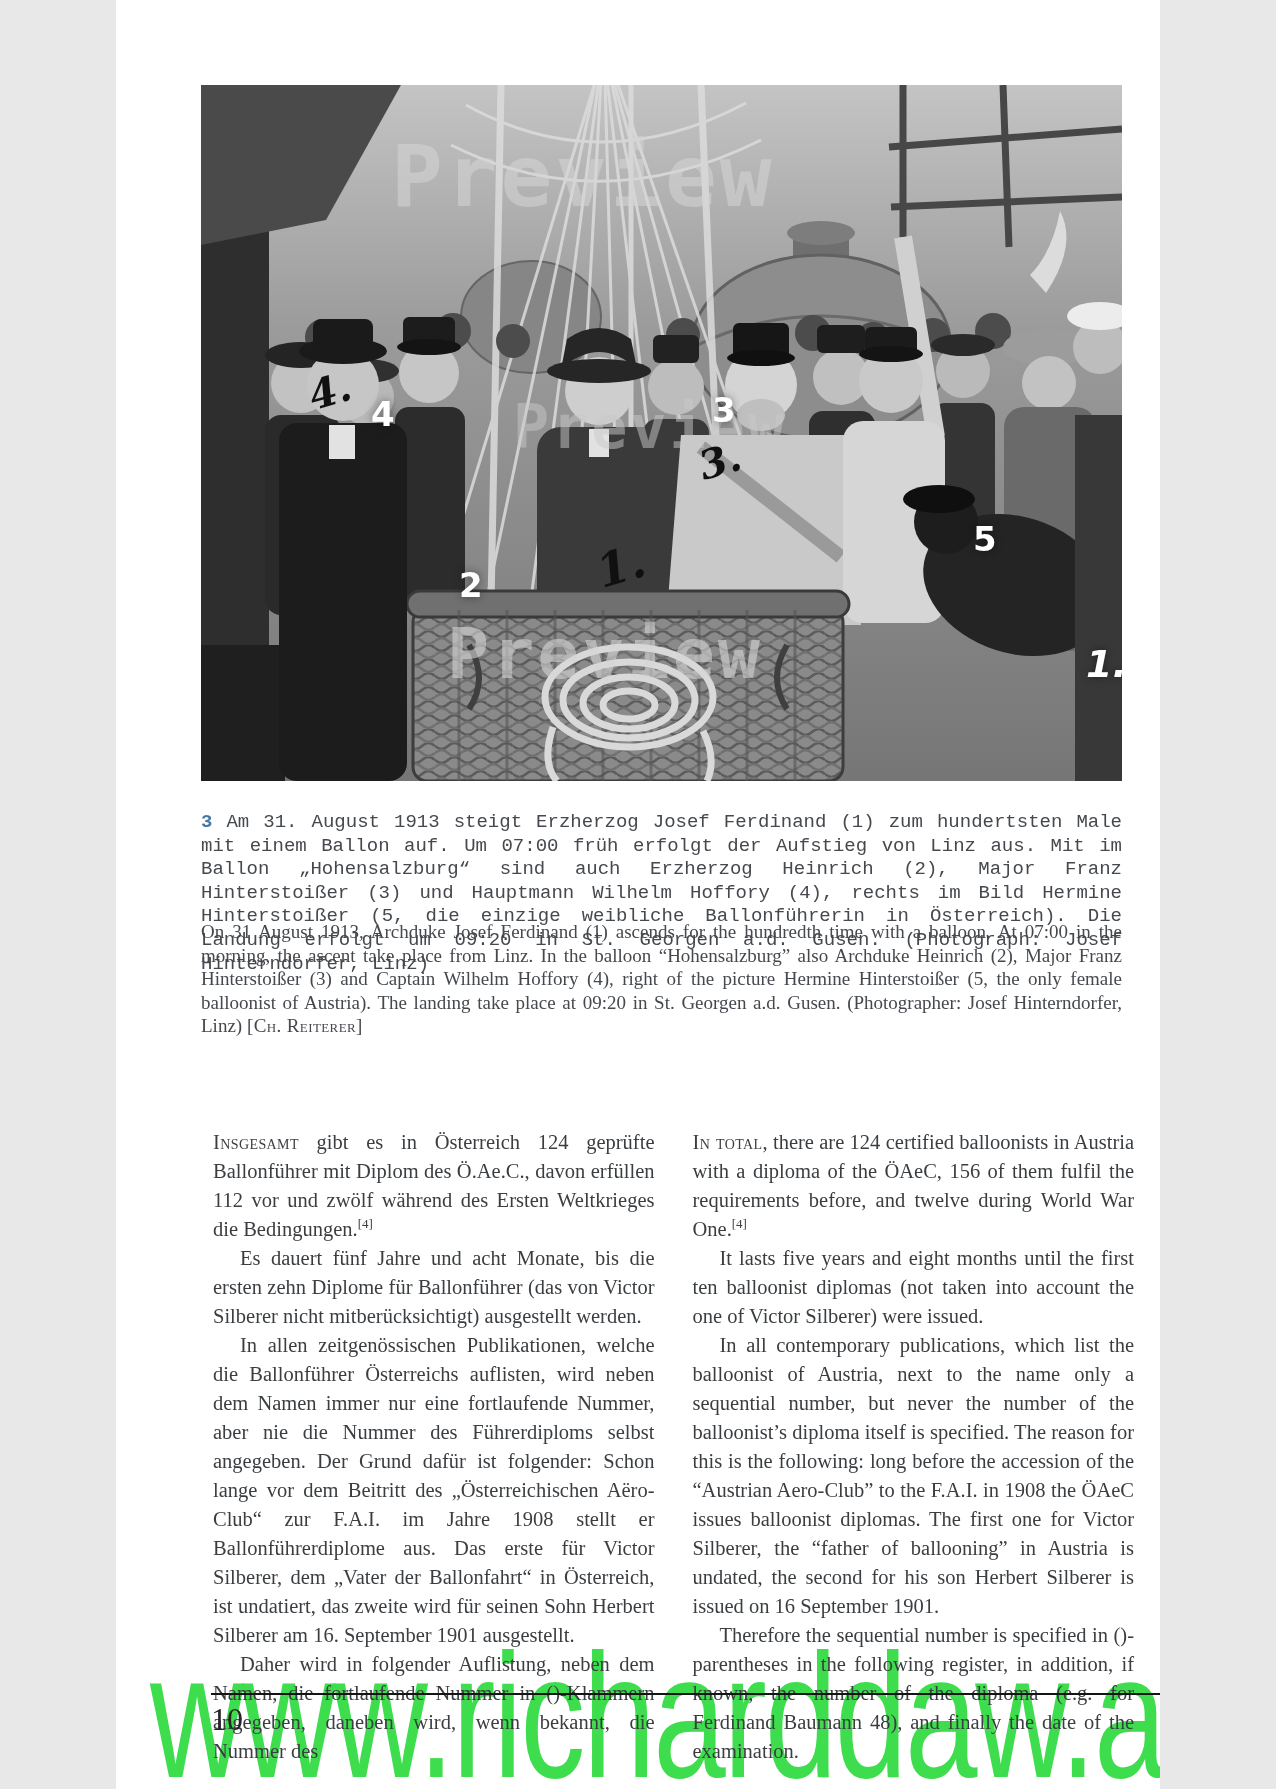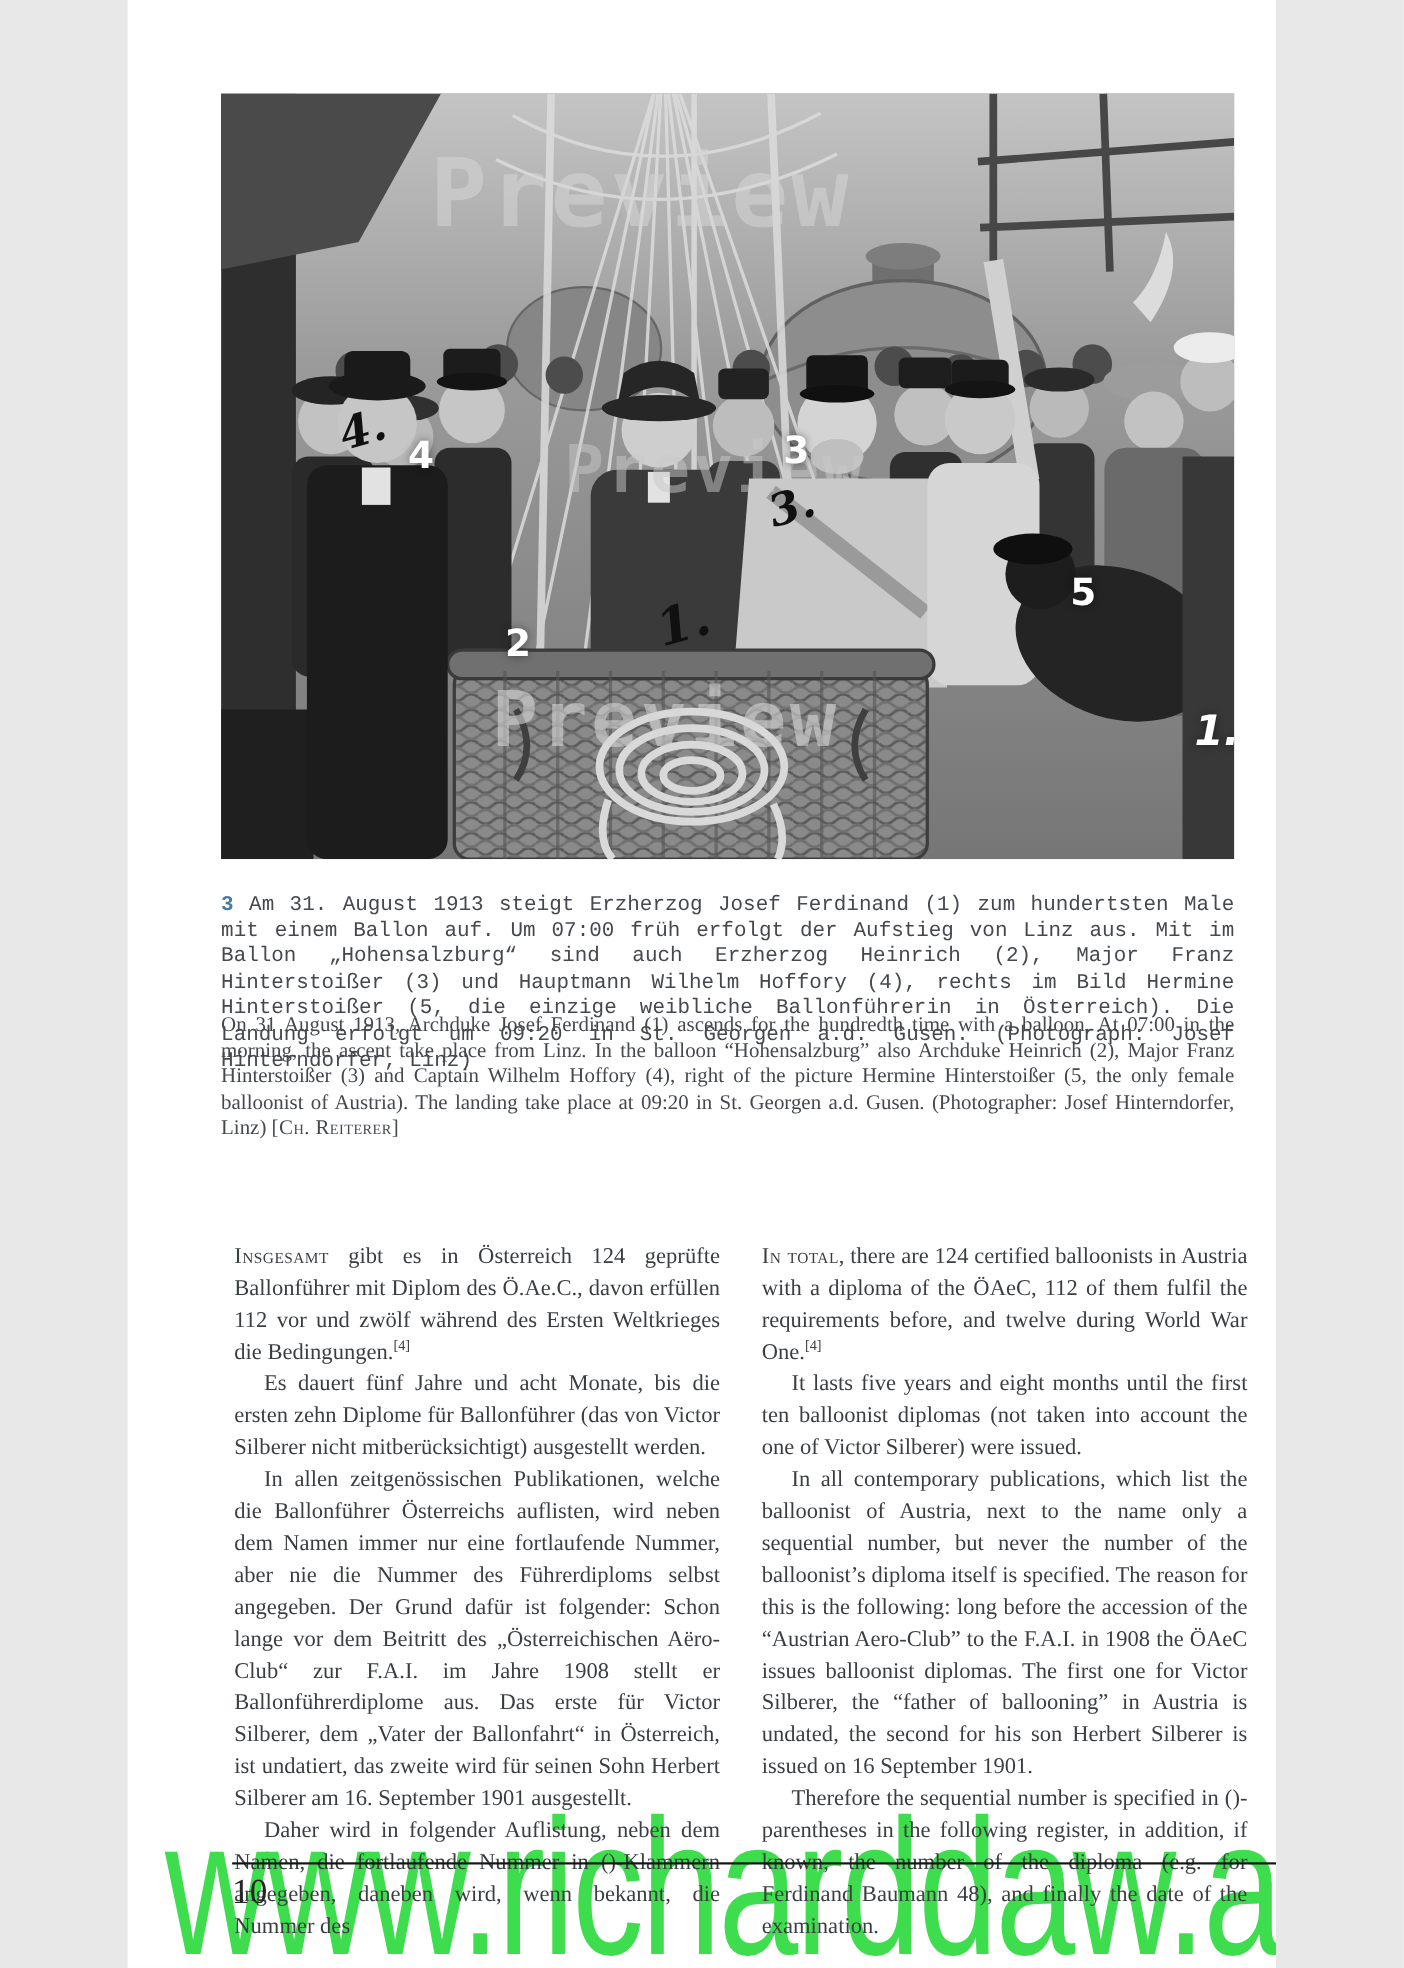--- a/index.html
+++ b/index.html
@@ -276,21 +276,21 @@
 
 
   <div class="columns">
     <div class="col" lang="de">
       <p><span class="smallcaps">Insgesamt</span><span> gibt es in Österreich 124 geprüfte Ballonführer mit Diplom des Ö.Ae.C., davon erfüllen 112 vor und zwölf während des Ersten Weltkrieges die Bedingungen.</span><sup class="ref">[4]</sup></p>
       <p class="indent">Es dauert fünf Jahre und acht Monate, bis die ersten zehn Diplome für Ballonführer (das von Victor Silberer nicht mitberücksichtigt) ausgestellt werden.</p>
       <p class="indent">In allen zeitgenössischen Publikationen, welche die Ballonführer Österreichs auflisten, wird neben dem Namen immer nur eine fortlaufende Nummer, aber nie die Nummer des Führerdiploms selbst angegeben. Der Grund dafür ist folgender: Schon lange vor dem Beitritt des „Österreichischen Aëro-Club“ zur F.A.I. im Jahre 1908 stellt er Ballonführerdiplome aus. Das erste für Victor Silberer, dem „Vater der Ballonfahrt“ in Österreich, ist undatiert, das zweite wird für seinen Sohn Herbert Silberer am 16. September 1901 ausgestellt.</p>
       <p class="indent">Daher wird in folgender Auflistung, neben dem Namen, die fortlaufende Nummer in ()-Klammern angegeben, daneben wird, wenn bekannt, die Nummer des</p>
     </div>
     <div class="col" lang="en">
-      <p><span class="smallcaps">In total</span><span>, there are 124 certified balloonists in Austria with a diploma of the ÖAeC, 112 of them fulfil the requirements before, and twelve during World War One.</span><sup class="ref">[4]</sup></p>
+      <p><span class="smallcaps">In total</span><span>, there are 124 certified balloonists in Austria with a diploma of the ÖAeC, 156 of them fulfil the requirements before, and twelve during World War One.</span><sup class="ref">[4]</sup></p>
       <p class="indent">It lasts five years and eight months until the first ten balloonist diplomas (not taken into account the one of Victor Silberer) were issued.</p>
       <p class="indent">In all contemporary publications, which list the balloonist of Austria, next to the name only a sequential number, but never the number of the balloonist’s diploma itself is specified. The reason for this is the following: long before the accession of the “Austrian Aero-Club” to the F.A.I. in 1908 the ÖAeC issues balloonist diplomas. The first one for Victor Silberer, the “father of ballooning” in Austria is undated, the second for his son Herbert Silberer is issued on 16 September 1901.</p>
       <p class="indent"><span>Therefore the sequential number is specified in ()-parentheses in the following register, in addition, if known, the number of the diploma (e.g. for Ferdinand Baumann </span><span class="ital">48</span><span>), and finally the date of the examination.</span></p>
     </div>
   </div>
 
   <div class="site-watermark">www.richarddaw.at</div>
   <div class="footer-rule"></div>
   <div class="page-number">10</div>
 

